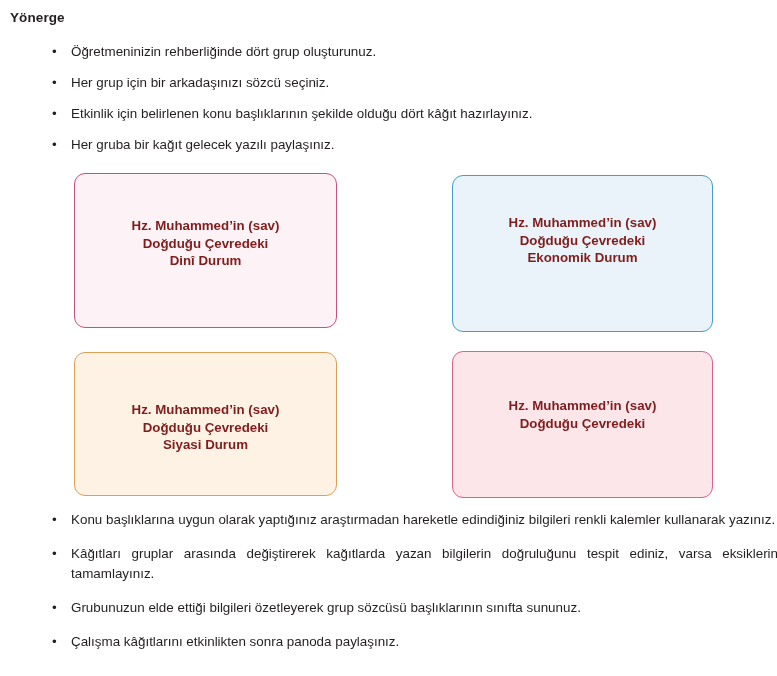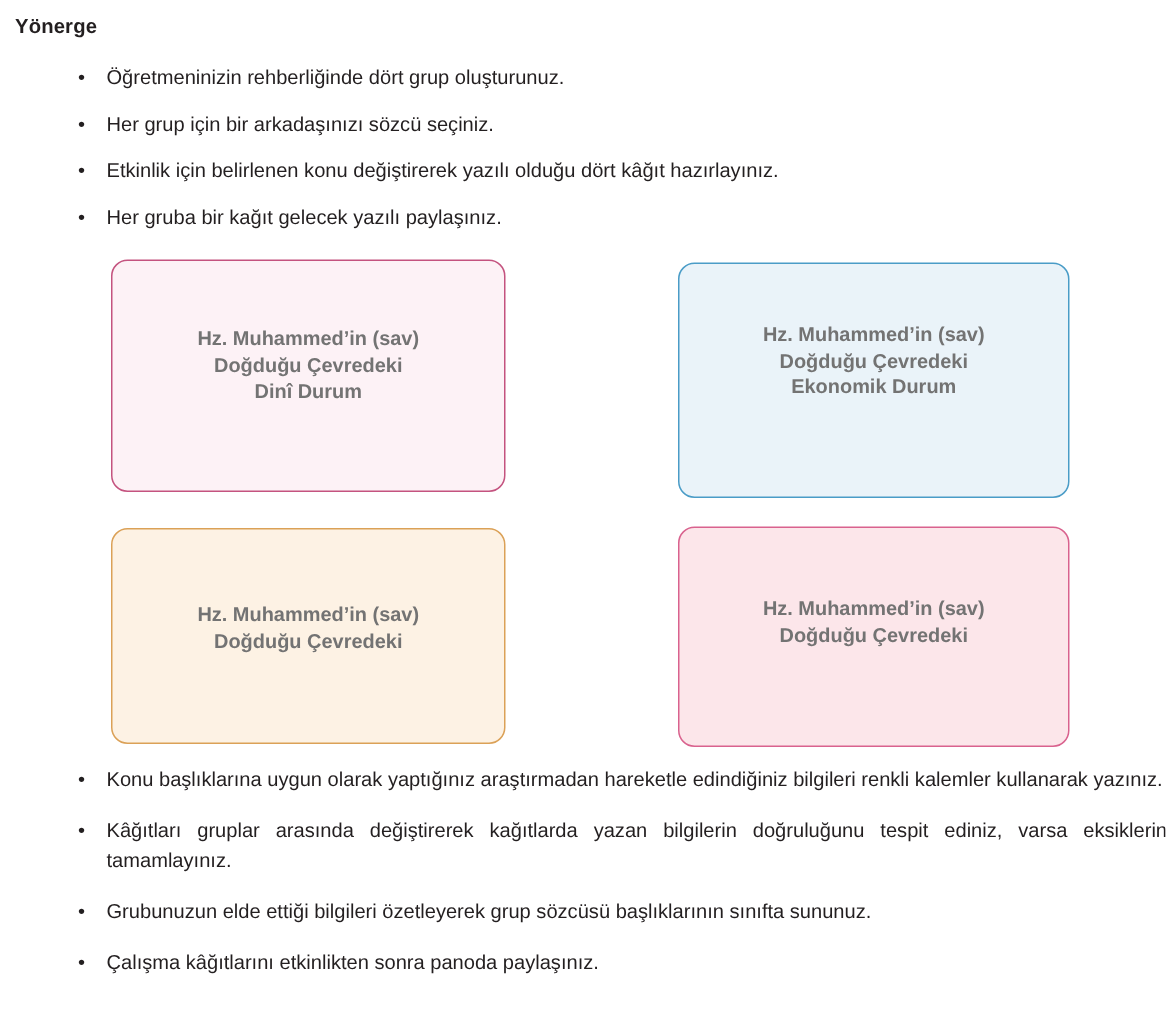--- a/index.html
+++ b/index.html
@@ -84,21 +84,21 @@
   .topic-card {
     position: absolute;
     box-sizing: border-box;
     border-style: solid;
     border-width: 1.6px;
     border-radius: 11px;
     text-align: center;
     font-size: 13.3px;
     font-weight: bold;
     line-height: 17.5px;
-    color: #737373;
+    color: #7f1d1d;
     padding-top: 0;
   }
 
   .topic-card .card-inner {
     position: absolute;
     left: 0;
     right: 0;
     top: 43px;
   }
 
@@ -128,21 +128,21 @@
       <span class="bullet-text">Öğretmeninizin rehberliğinde dört grup oluşturunuz.</span>
     </div>
 
     <div class="bullet-item">
       <span class="bullet-marker">•</span>
       <span class="bullet-text">Her grup için bir arkadaşınızı sözcü seçiniz.</span>
     </div>
 
     <div class="bullet-item">
       <span class="bullet-marker">•</span>
-      <span class="bullet-text">Etkinlik için belirlenen konu değiştirerek yazılı olduğu dört kâğıt hazırlayınız.</span>
+      <span class="bullet-text">Etkinlik için belirlenen konu başlıklarının şekilde olduğu dört kâğıt hazırlayınız.</span>
     </div>
 
     <div class="bullet-item">
       <span class="bullet-marker">•</span>
       <span class="bullet-text">Her gruba bir kağıt gelecek yazılı paylaşınız.</span>
     </div>
 
   </div>
 
   <div id="card-grid">
@@ -160,20 +160,21 @@
         <span class="card-line">Hz. Muhammed’in (sav)</span>
         <span class="card-line">Doğduğu Çevredeki</span>
         <span class="card-line">Ekonomik Durum</span>
       </div>
     </div>
 
     <div class="topic-card" id="card-siyasi" style="background-color: rgb(253, 242, 228); border-color: rgb(219, 161, 87);">
       <div class="card-inner">
         <span class="card-line">Hz. Muhammed’in (sav)</span>
         <span class="card-line">Doğduğu Çevredeki</span>
+        <span class="card-line">Siyasi Durum</span>
       </div>
     </div>
 
     <div class="topic-card" id="card-sosyal" style="background-color: rgb(252, 230, 234); border-color: rgb(217, 98, 142);">
       <div class="card-inner">
         <span class="card-line">Hz. Muhammed’in (sav)</span>
         <span class="card-line">Doğduğu Çevredeki</span>
       </div>
     </div>
 

